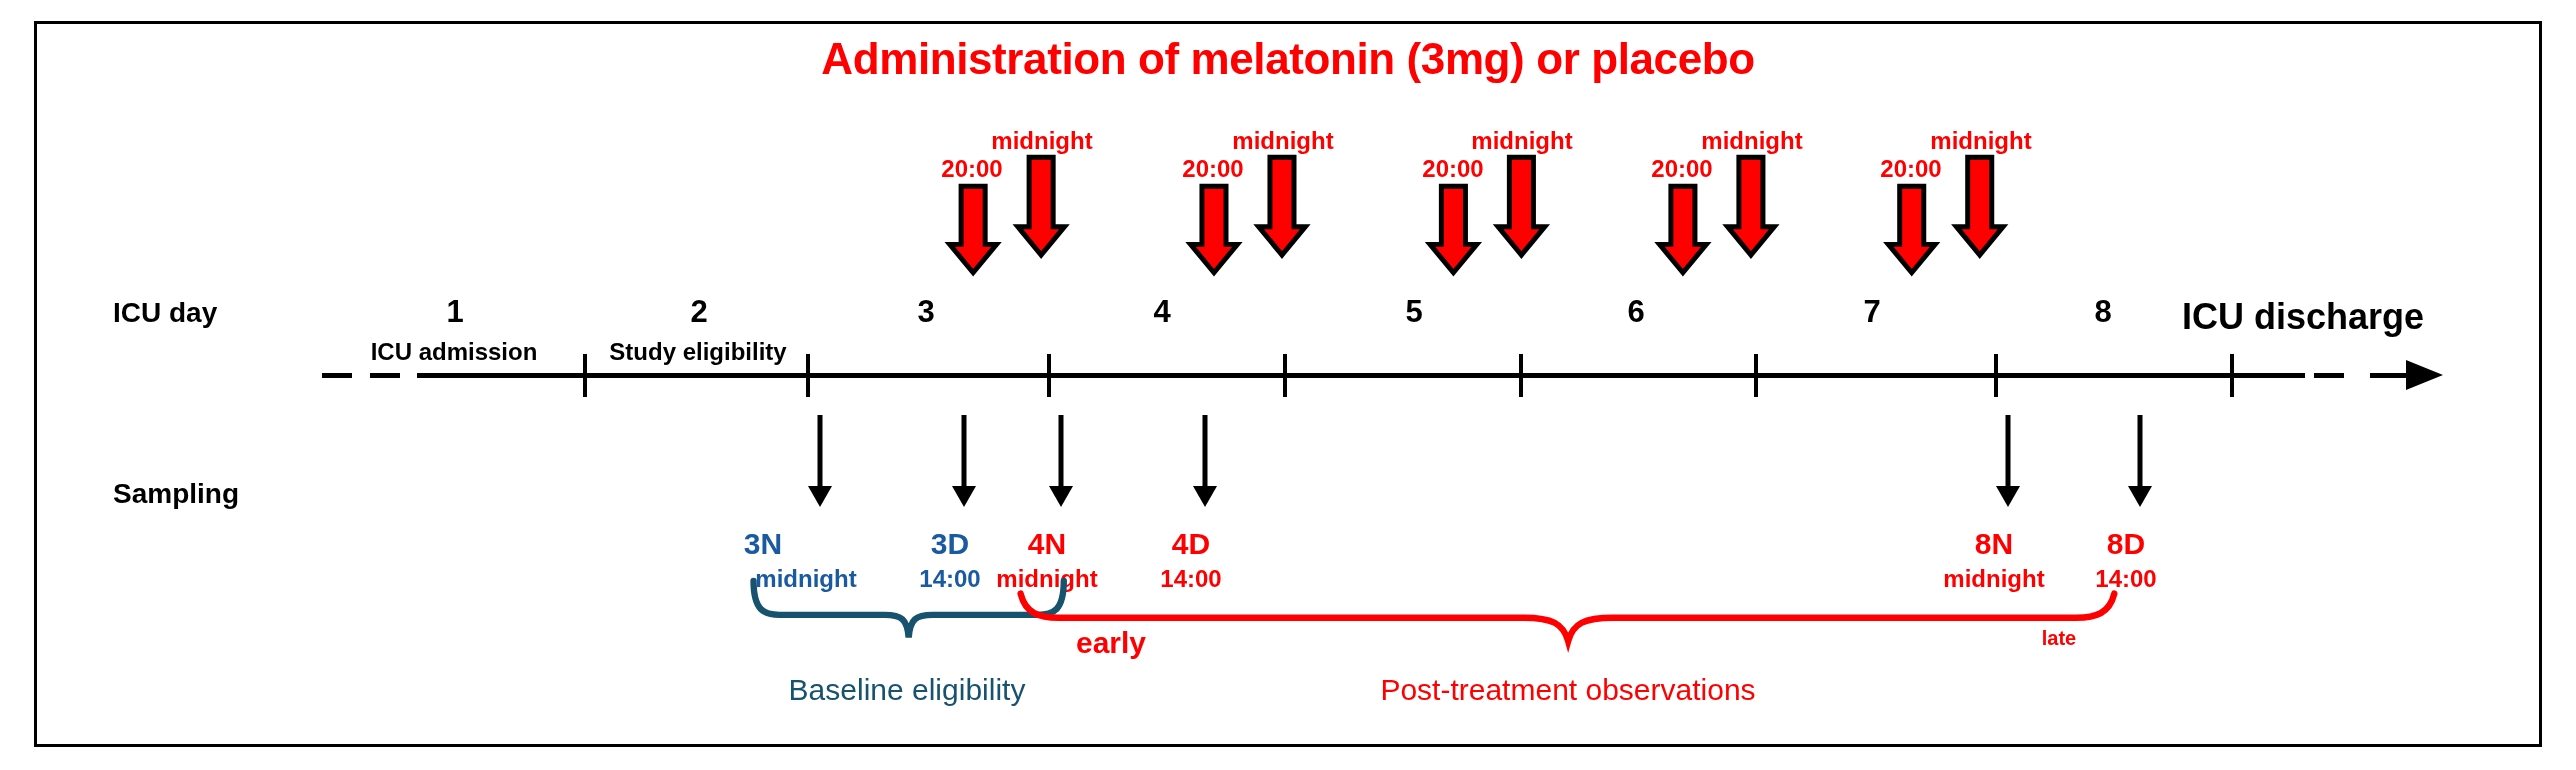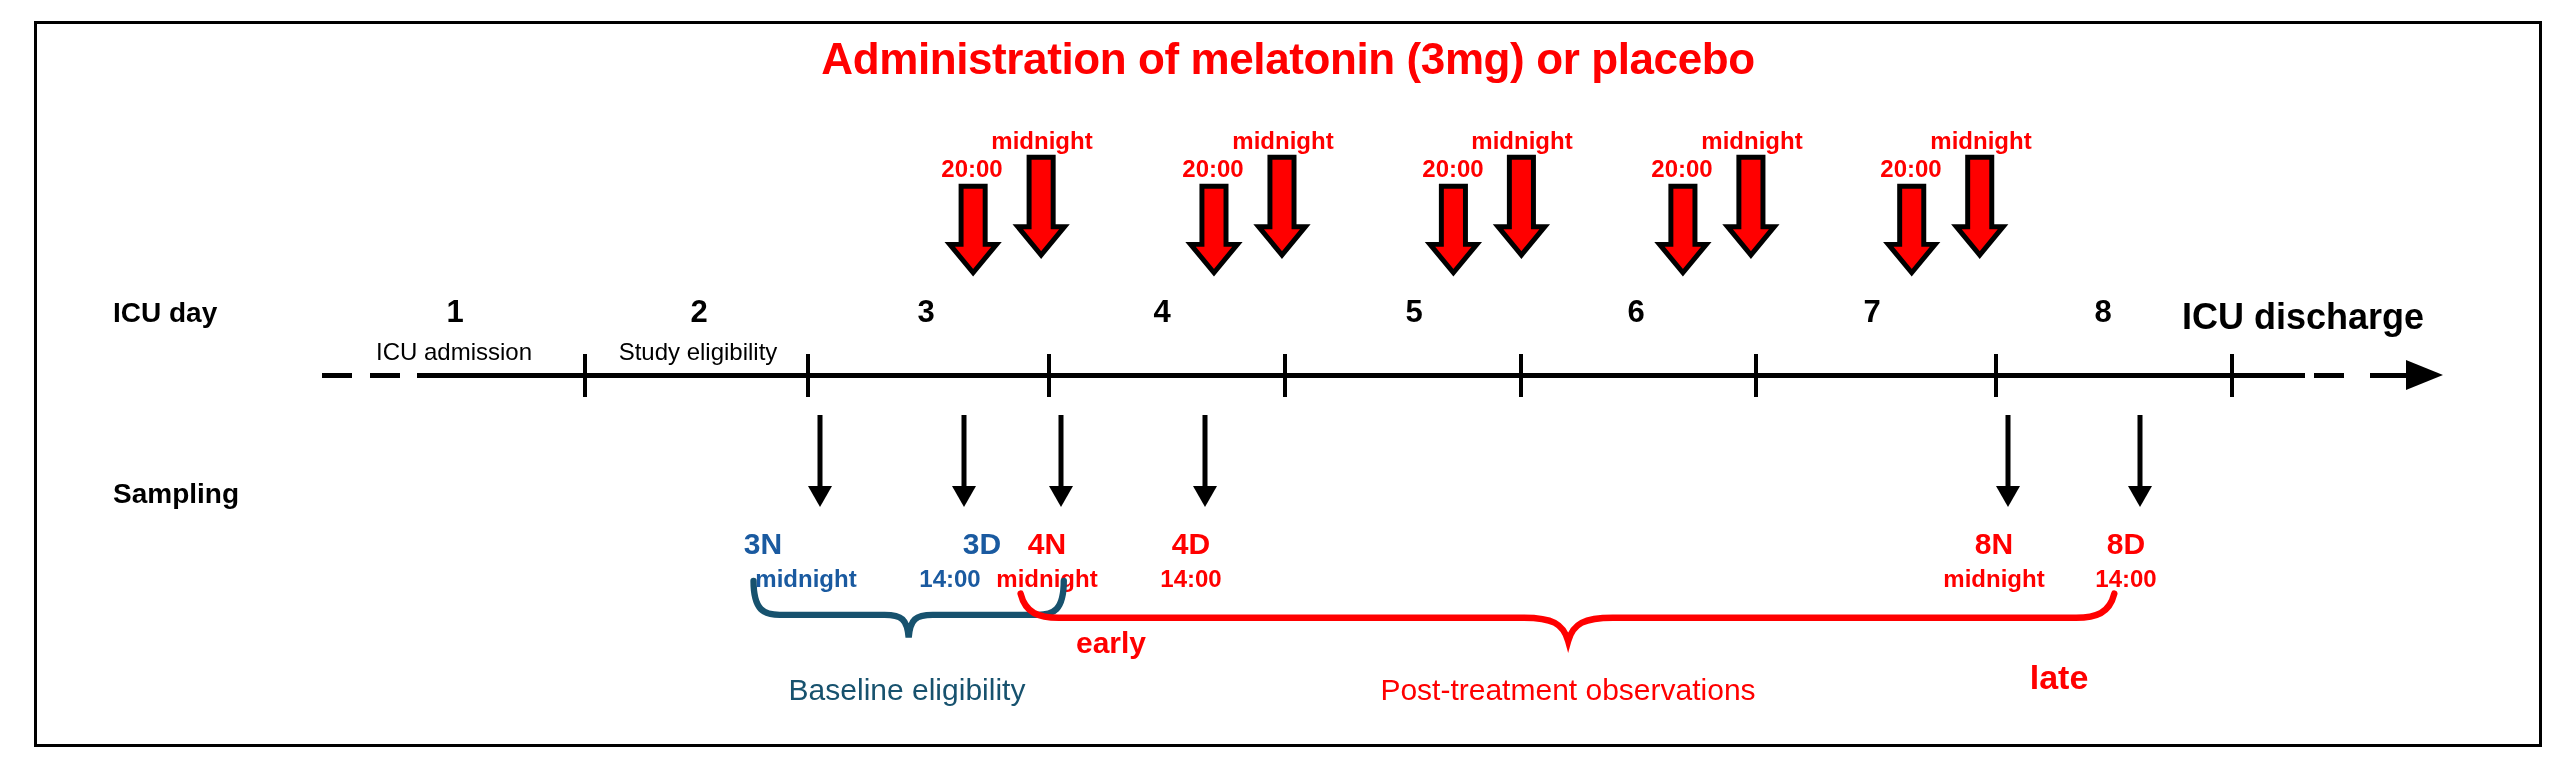--- a/index.html
+++ b/index.html
@@ -33,21 +33,21 @@
   
   .dose-mid{font-size:24px;font-weight:bold;color:#FF0000;}
   .dose-2000{font-size:24px;font-weight:bold;color:#FF0000;}
 
   
   #icu-day-label{left:113px;top:299px;font-size:28px;font-weight:bold;color:#000;}
   #sampling-label{left:113px;top:480px;font-size:28px;font-weight:bold;color:#000;}
   #icu-discharge{left:2303px;top:299px;font-size:36px;font-weight:bold;color:#000;transform:translateX(-50%);}
 
   .daynum{font-size:31px;font-weight:bold;color:#000;top:296px;}
-  .evt{font-size:24px;font-weight:normal;color:#000;top:340px;}
+  .evt{font-size:24px;font-weight:bold;color:#000;top:340px;}
 
   
   #axis-line{position:absolute;left:443px;top:373px;width:1862px;height:5px;background:#000;}
   .tick{position:absolute;width:3.5px;height:43px;background:#000;top:354px;}
   .dash{position:absolute;height:5px;background:#000;top:373px;}
   #arrowhead{
     position:absolute;left:2406px;top:360px;
     width:0;height:0;
     border-top:15.6px solid transparent;
     border-bottom:15.6px solid transparent;
@@ -71,21 +71,21 @@
   .samp-time{font-size:24px;font-weight:bold;top:567px;}
   .blue{color:#1A5AA0;}
   .red{color:#FF0000;}
 
   
   #baseline-label{
     left:907px;top:675px;font-size:30px;font-weight:normal;color:#17526E;
     transform:translateX(-50%);
   }
   #early-label{left:1111px;top:628px;font-size:30px;font-weight:bold;color:#FF0000;transform:translateX(-50%);}
-  #late-label{left:2059px;top:660px;font-size:34px;font-weight:bold;color:#FF0000;transform:translateX(-50%);}
+  #late-label{left:2059px;top:628px;font-size:20px;font-weight:bold;color:#FF0000;transform:translateX(-50%);}
   #post-label{
     left:1568px;top:675px;font-size:30px;font-weight:normal;color:#FF0000;
     transform:translateX(-50%);
   }
 
   svg.overlay{position:absolute;left:0;top:0;width:2576px;height:770px;pointer-events:none;}
 </style>
 </head>
 <body>
 
@@ -164,21 +164,21 @@
     <div class="samp-head" style="top:71px;"></div>
   </div>
   <div class="samp-arrow" style="left:2126px;width:28px;top:415px;height:92px;">
     <div class="samp-shaft" style="top:0;height:74px;"></div>
     <div class="samp-head" style="top:71px;"></div>
   </div>
 
   <div class="txt samp-code blue ctr" style="left:763px;">3N</div>
   <div class="txt samp-time blue ctr" style="left:806px;">midnight</div>
 
-  <div class="txt samp-code blue ctr" style="left:950px;margin-left:32px;">3D</div>
+  <div class="txt samp-code blue ctr" style="left:950px;">3D</div>
   <div class="txt samp-time blue ctr" style="left:950px;">14:00</div>
 
   <div class="txt samp-code red ctr" style="left:1047px;">4N</div>
   <div class="txt samp-time red ctr" style="left:1047px;">midnight</div>
 
   <div class="txt samp-code red ctr" style="left:1191px;">4D</div>
   <div class="txt samp-time red ctr" style="left:1191px;">14:00</div>
 
   <div class="txt samp-code red ctr" style="left:1994px;">8N</div>
   <div class="txt samp-time red ctr" style="left:1994px;">midnight</div>

